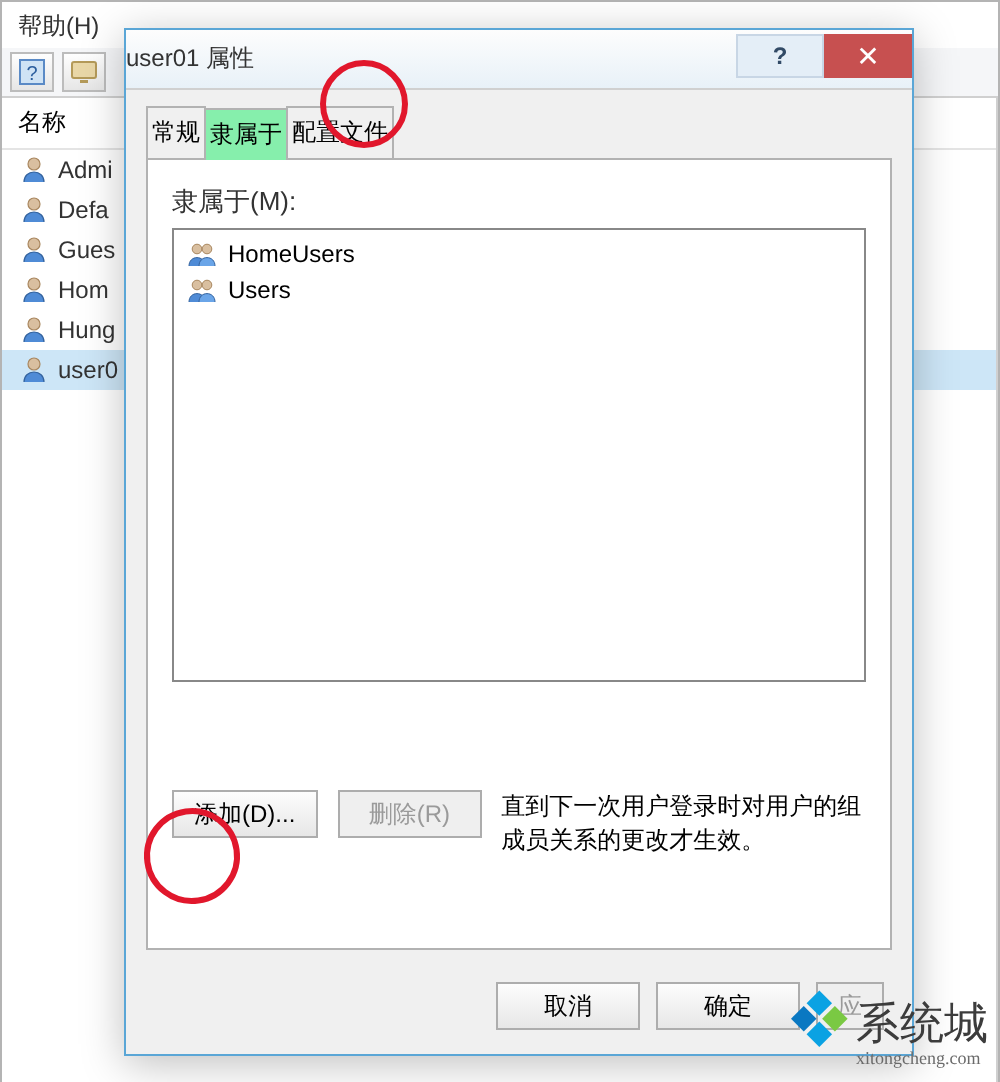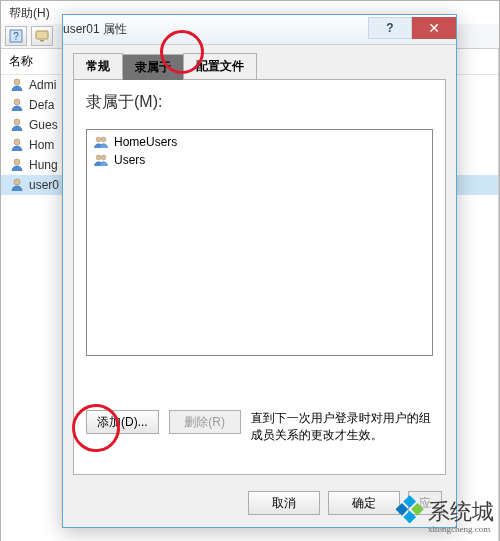--- a/index.html
+++ b/index.html
@@ -101,45 +101,44 @@
     font-size: 14px;
   }
   .winbtn.help { background: #e4eef7; color: #314a66; font-weight: bold; font-size: 12px; border:1px solid #c8d6e5;}
   .winbtn.close { background: #c75050; color: #fff; }
   .tabs {
     display: flex;
     margin: 8px 10px 0 10px;
     align-items: flex-end;
   }
   .tab {
-    padding: 4px 12px;
+    padding: 4px 2px;
     border: 1px solid #b2b2b2;
     border-bottom: none;
     background: #f0f0f0;
     margin-right: -1px;
     position: relative;
     font-size: 12px;
-    font-weight: bold;
   }
   .tab.active {
-    background: #737373;
+    background: #86efac;
     z-index: 2;
     top: 1px;
   }
   .tabpanel {
     margin: 0 10px 8px 10px;
     border: 1px solid #b2b2b2;
     background: #fff;
     height: 396px;
     padding: 12px 12px 10px 12px;
     position: relative;
   }
   .lbl {
-    font-size: 16px;
-    margin-bottom: 16px;
+    font-size: 13px;
+    margin-bottom: 4px;
     color: #333;
   }
   .grpbox {
     border: 1px solid #888;
     height: 227px;
     background: #fff;
     overflow: auto;
     padding: 3px 4px;
   }
   .grp-item {

